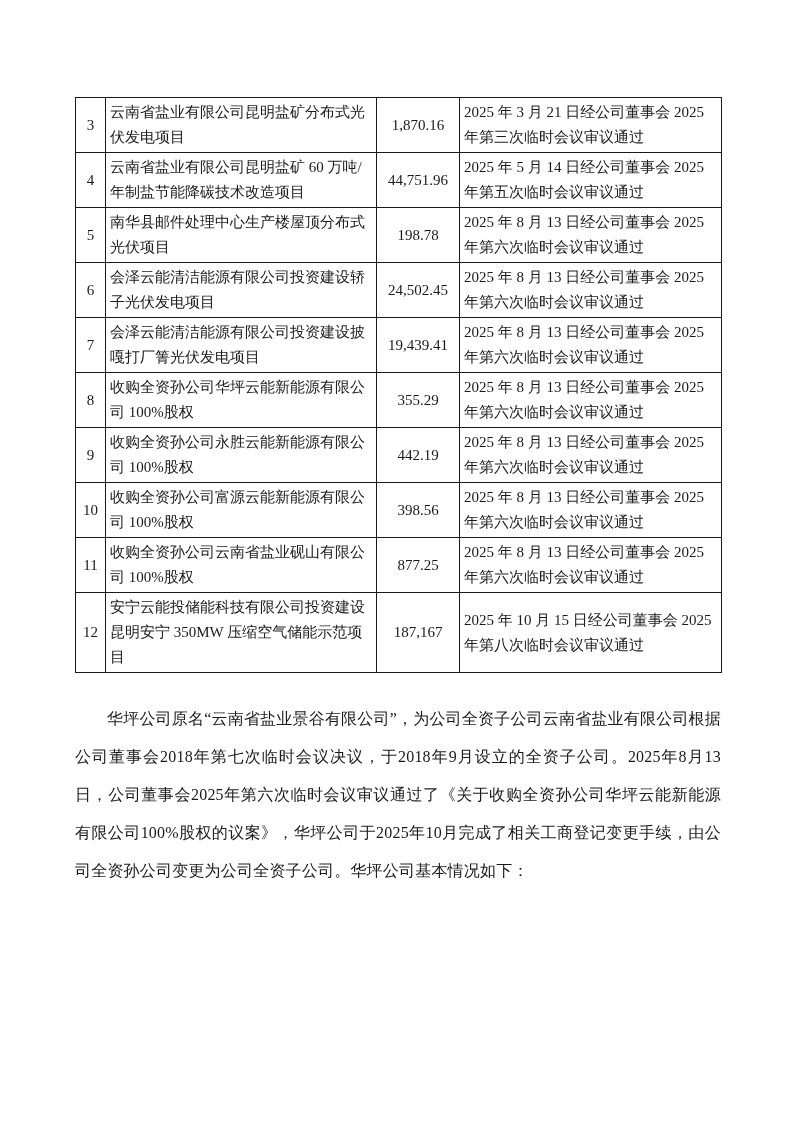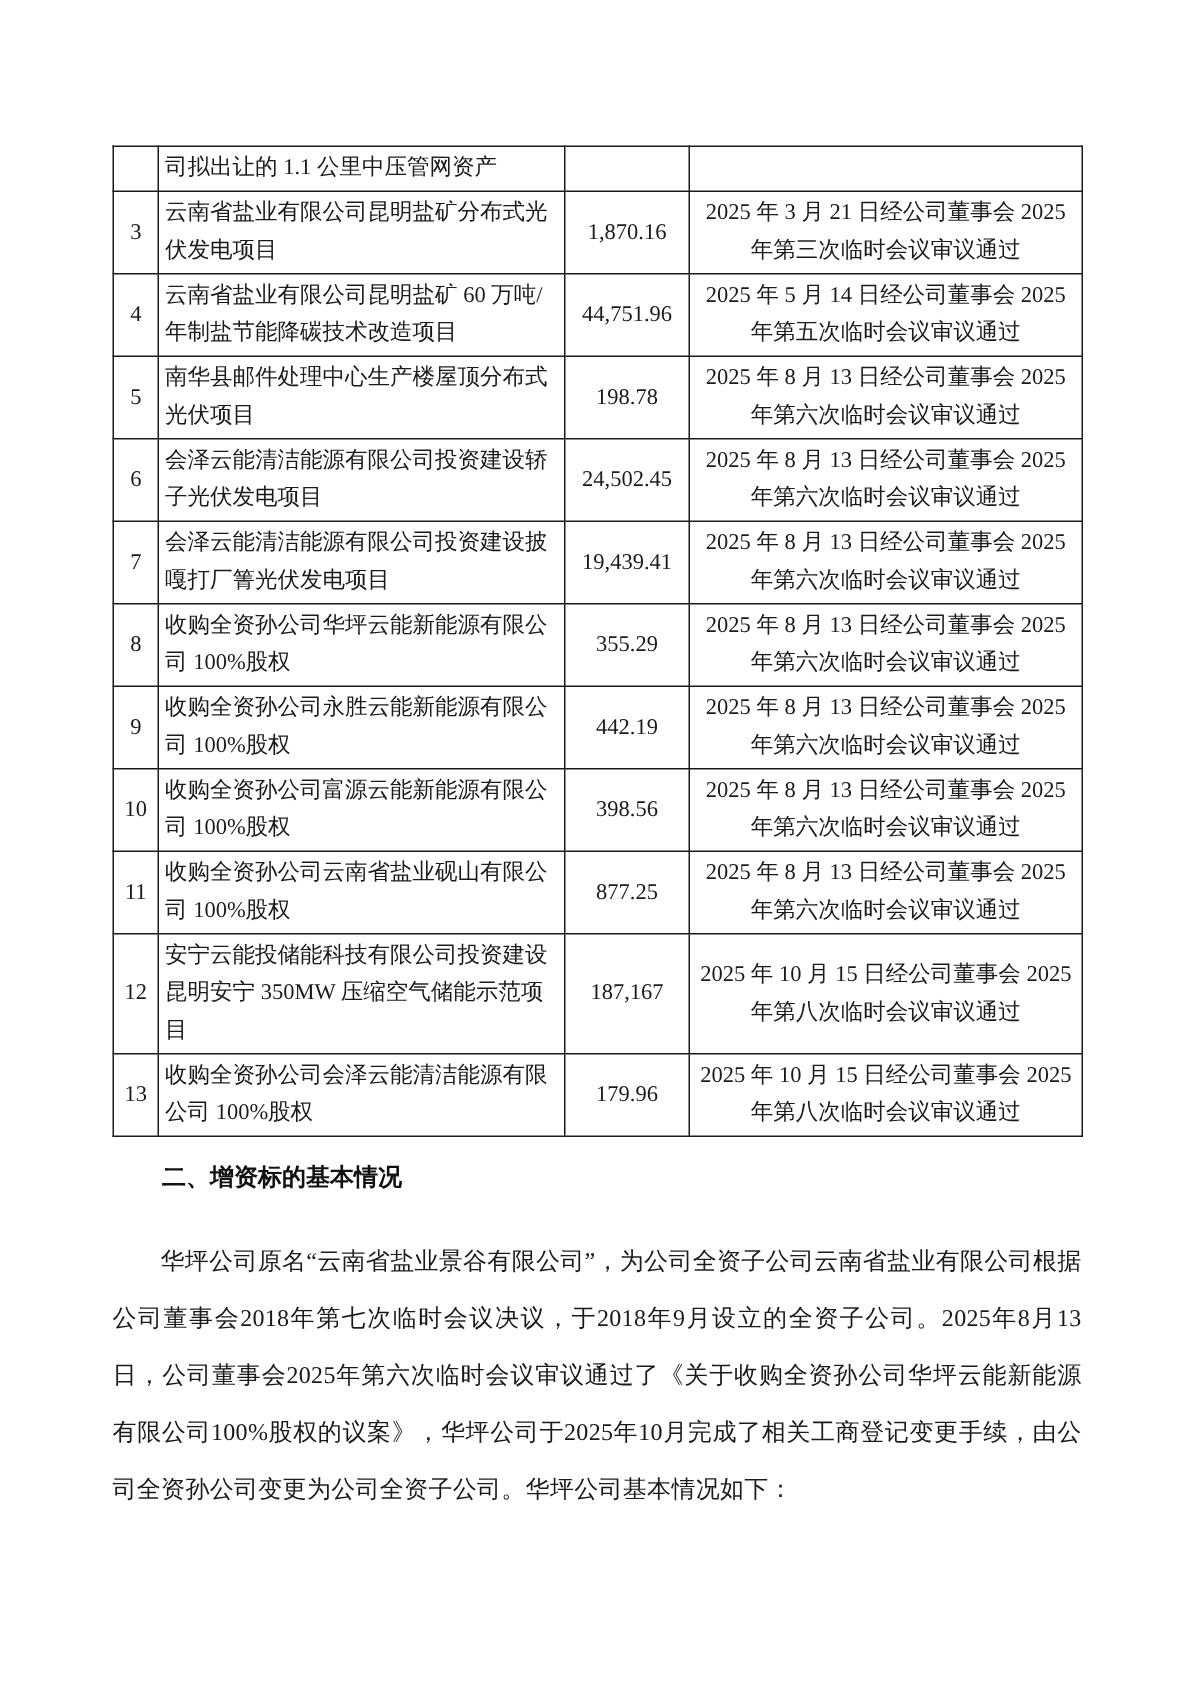--- a/index.html
+++ b/index.html
@@ -33,21 +33,21 @@
     vertical-align: middle;
     padding: 2px 4px;
     line-height: 25px;
     overflow: hidden;
   }
   tr.row-partial { height: 26px; }
   tr.row-data { height: 52px; }
   td.c-num { text-align: center; padding: 2px 1px; }
   td.c-amount { text-align: center; padding: 2px 2px; }
   td.c-project { text-align: left; }
-  td.c-approval { text-align: center; padding: 2px 2px 2px 3px; }
+  td.c-approval { text-align: left; padding: 2px 2px 2px 3px; }
   .section-heading {
     margin: 17px 0 0 33px;
     font-family: "Liberation Sans", "DejaVu Sans", sans-serif;
     font-weight: bold;
     font-size: 16px;
     color: #111111;
   }
   .body-para {
     margin: 27px 17px 0 0;
     width: 646px;
@@ -71,26 +71,20 @@
   <div class="content">
 
     <table class="approval-table">
       <colgroup>
         <col style="width:30px">
         <col style="width:271px">
         <col style="width:83px">
         <col style="width:262px">
       </colgroup>
       <tbody>
-        <tr class="row-partial">
-          <td class="c-num"></td>
-          <td class="c-project">司拟出让的 1.1 公里中压管网资产</td>
-          <td class="c-amount"></td>
-          <td class="c-approval"></td>
-        </tr>
         <tr class="row-data">
           <td class="c-num">3</td>
           <td class="c-project">云南省盐业有限公司昆明盐矿分布式光伏发电项目</td>
           <td class="c-amount">1,870.16</td>
           <td class="c-approval">2025 年 3 月 21 日经公司董事会 2025 年第三次临时会议审议通过</td>
         </tr>
         <tr class="row-data">
           <td class="c-num">4</td>
           <td class="c-project">云南省盐业有限公司昆明盐矿 60 万吨/年制盐节能降碳技术改造项目</td>
           <td class="c-amount">44,751.96</td>
@@ -137,29 +131,22 @@
           <td class="c-project">收购全资孙公司云南省盐业砚山有限公司 100%股权</td>
           <td class="c-amount">877.25</td>
           <td class="c-approval">2025 年 8 月 13 日经公司董事会 2025 年第六次临时会议审议通过</td>
         </tr>
         <tr class="row-data">
           <td class="c-num">12</td>
           <td class="c-project">安宁云能投储能科技有限公司投资建设昆明安宁 350MW 压缩空气储能示范项目</td>
           <td class="c-amount">187,167</td>
           <td class="c-approval">2025 年 10 月 15 日经公司董事会 2025 年第八次临时会议审议通过</td>
         </tr>
-        <tr class="row-data">
-          <td class="c-num">13</td>
-          <td class="c-project">收购全资孙公司会泽云能清洁能源有限公司 100%股权</td>
-          <td class="c-amount">179.96</td>
-          <td class="c-approval">2025 年 10 月 15 日经公司董事会 2025 年第八次临时会议审议通过</td>
-        </tr>
       </tbody>
     </table>
 
-    <h2 class="section-heading">二、增资标的基本情况</h2>
 
     <p class="body-para">华坪公司原名“云南省盐业景谷有限公司”，为公司全资子公司云南省盐业有限公司根据公司董事会2018年第七次临时会议决议，于2018年9月设立的全资子公司。2025年8月13日，公司董事会2025年第六次临时会议审议通过了《关于收购全资孙公司华坪云能新能源有限公司100%股权的议案》，华坪公司于2025年10月完成了相关工商登记变更手续，由公司全资孙公司变更为公司全资子公司。华坪公司基本情况如下：</p>
 
 
 
   </div>
 </div>
 
 </body></html>

